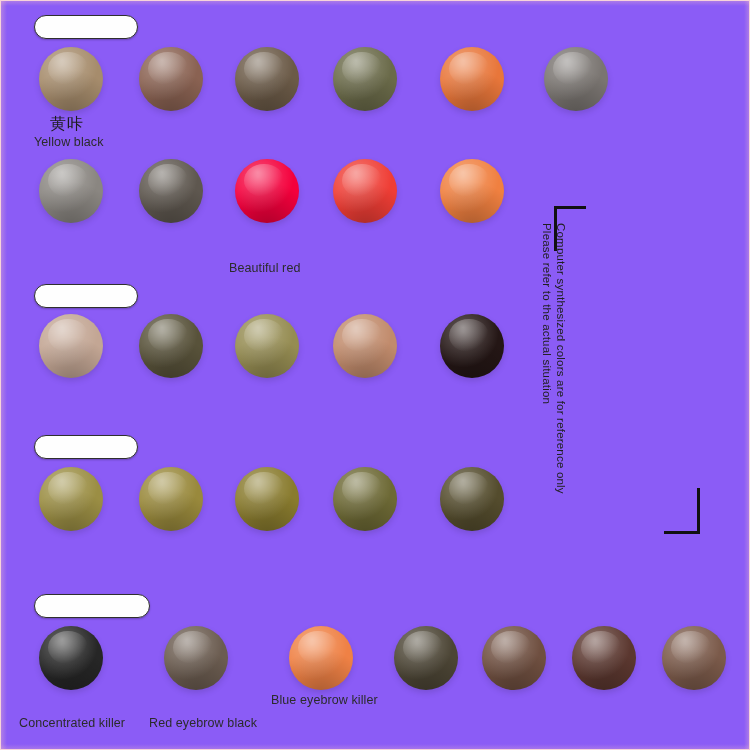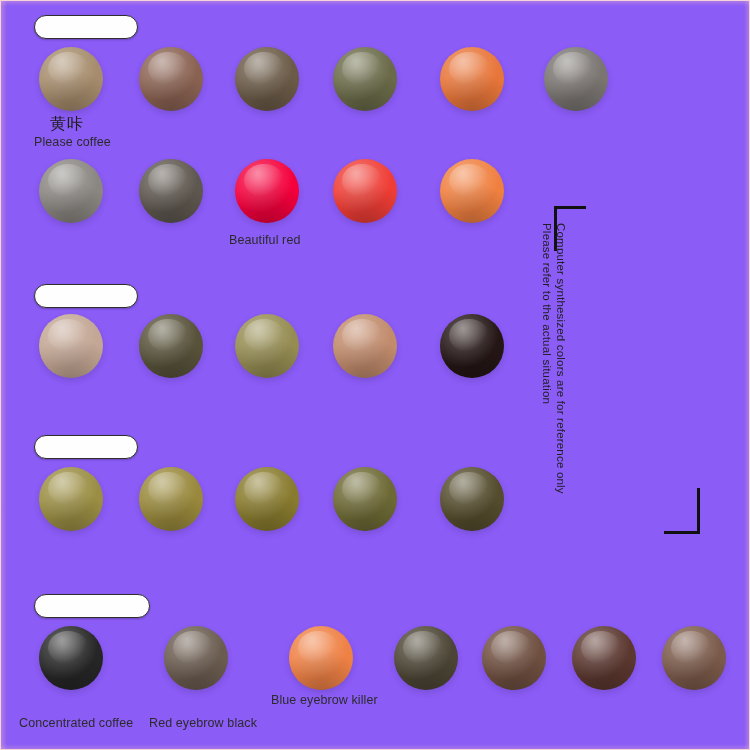--- a/index.html
+++ b/index.html
@@ -134,39 +134,39 @@
     <span class="gloss"></span>
   </div>
   <div class="swatch" style="left: 439px; top: 46px; width: 64px; height: 64px; background: radial-gradient(circle at 36% 28%, rgba(255, 255, 255, 0.3), rgba(255, 255, 255, 0) 58%), radial-gradient(circle at 50% 112%, rgba(0, 0, 0, 0.3), rgba(0, 0, 0, 0) 62%), rgb(232, 118, 58);">
     <span class="gloss"></span>
   </div>
   <div class="swatch" style="left: 543px; top: 46px; width: 64px; height: 64px; background: radial-gradient(circle at 36% 28%, rgba(255, 255, 255, 0.3), rgba(255, 255, 255, 0) 58%), radial-gradient(circle at 50% 112%, rgba(0, 0, 0, 0.3), rgba(0, 0, 0, 0) 62%), rgb(122, 117, 113);">
     <span class="gloss"></span>
   </div>
 
   <div class="caption cn" style="left:49px; top:113px;">黄咔</div>
-  <div class="caption" style="left:33px; top:134px;">Please coffee</div>
+  <div class="caption" style="left:33px; top:134px;">Yellow black</div>
 
   <div class="swatch" style="left: 38px; top: 158px; width: 64px; height: 64px; background: radial-gradient(circle at 36% 28%, rgba(255, 255, 255, 0.3), rgba(255, 255, 255, 0) 58%), radial-gradient(circle at 50% 112%, rgba(0, 0, 0, 0.3), rgba(0, 0, 0, 0) 62%), rgb(138, 134, 129);">
     <span class="gloss"></span>
   </div>
   <div class="swatch" style="left: 138px; top: 158px; width: 64px; height: 64px; background: radial-gradient(circle at 36% 28%, rgba(255, 255, 255, 0.3), rgba(255, 255, 255, 0) 58%), radial-gradient(circle at 50% 112%, rgba(0, 0, 0, 0.3), rgba(0, 0, 0, 0) 62%), rgb(94, 87, 79);">
     <span class="gloss"></span>
   </div>
   <div class="swatch" style="left: 234px; top: 158px; width: 64px; height: 64px; background: radial-gradient(circle at 36% 28%, rgba(255, 255, 255, 0.3), rgba(255, 255, 255, 0) 58%), radial-gradient(circle at 50% 112%, rgba(0, 0, 0, 0.3), rgba(0, 0, 0, 0) 62%), rgb(244, 0, 60);">
     <span class="gloss"></span>
   </div>
   <div class="swatch" style="left: 332px; top: 158px; width: 64px; height: 64px; background: radial-gradient(circle at 36% 28%, rgba(255, 255, 255, 0.3), rgba(255, 255, 255, 0) 58%), radial-gradient(circle at 50% 112%, rgba(0, 0, 0, 0.3), rgba(0, 0, 0, 0) 62%), rgb(239, 61, 53);">
     <span class="gloss"></span>
   </div>
   <div class="swatch" style="left: 439px; top: 158px; width: 64px; height: 64px; background: radial-gradient(circle at 36% 28%, rgba(255, 255, 255, 0.3), rgba(255, 255, 255, 0) 58%), radial-gradient(circle at 50% 112%, rgba(0, 0, 0, 0.3), rgba(0, 0, 0, 0) 62%), rgb(240, 128, 64);">
     <span class="gloss"></span>
   </div>
 
-  <div class="caption" style="left:228px; top:232px;">Beautiful red</div>
+  <div class="caption" style="left:228px; top:260px;">Beautiful red</div>
 
   <div class="swatch" style="left: 38px; top: 313px; width: 64px; height: 64px; background: radial-gradient(circle at 36% 28%, rgba(255, 255, 255, 0.3), rgba(255, 255, 255, 0) 58%), radial-gradient(circle at 50% 112%, rgba(0, 0, 0, 0.3), rgba(0, 0, 0, 0) 62%), rgb(195, 166, 148);">
     <span class="gloss"></span>
   </div>
   <div class="swatch" style="left: 138px; top: 313px; width: 64px; height: 64px; background: radial-gradient(circle at 36% 28%, rgba(255, 255, 255, 0.3), rgba(255, 255, 255, 0) 58%), radial-gradient(circle at 50% 112%, rgba(0, 0, 0, 0.3), rgba(0, 0, 0, 0) 62%), rgb(88, 82, 58);">
     <span class="gloss"></span>
   </div>
   <div class="swatch" style="left: 234px; top: 313px; width: 64px; height: 64px; background: radial-gradient(circle at 36% 28%, rgba(255, 255, 255, 0.3), rgba(255, 255, 255, 0) 58%), radial-gradient(circle at 50% 112%, rgba(0, 0, 0, 0.3), rgba(0, 0, 0, 0) 62%), rgb(149, 140, 82);">
     <span class="gloss"></span>
   </div>
@@ -208,21 +208,21 @@
   <div class="swatch" style="left: 481px; top: 625px; width: 64px; height: 64px; background: radial-gradient(circle at 36% 28%, rgba(255, 255, 255, 0.3), rgba(255, 255, 255, 0) 58%), radial-gradient(circle at 50% 112%, rgba(0, 0, 0, 0.3), rgba(0, 0, 0, 0) 62%), rgb(111, 79, 64);">
     <span class="gloss"></span>
   </div>
   <div class="swatch" style="left: 571px; top: 625px; width: 64px; height: 64px; background: radial-gradient(circle at 36% 28%, rgba(255, 255, 255, 0.3), rgba(255, 255, 255, 0) 58%), radial-gradient(circle at 50% 112%, rgba(0, 0, 0, 0.3), rgba(0, 0, 0, 0) 62%), rgb(91, 55, 47);">
     <span class="gloss"></span>
   </div>
   <div class="swatch" style="left: 661px; top: 625px; width: 64px; height: 64px; background: radial-gradient(circle at 36% 28%, rgba(255, 255, 255, 0.3), rgba(255, 255, 255, 0) 58%), radial-gradient(circle at 50% 112%, rgba(0, 0, 0, 0.3), rgba(0, 0, 0, 0) 62%), rgb(123, 90, 74);">
     <span class="gloss"></span>
   </div>
 
-  <div class="caption" style="left:18px; top:715px;">Concentrated coffee</div>
+  <div class="caption" style="left:18px; top:715px;">Concentrated killer</div>
   <div class="caption" style="left:148px; top:715px;">Red eyebrow black</div>
   <div class="caption" style="left:270px; top:692px;">Blue eyebrow killer</div>
 
   <div class="bracket" id="bracket-tl"></div>
   <div class="bracket" id="bracket-br"></div>
 
   <div id="disclaimer">
     <div class="line">Computer synthesized colors are for reference only</div>
     <div class="line">Please refer to the actual situation</div>
   </div>

